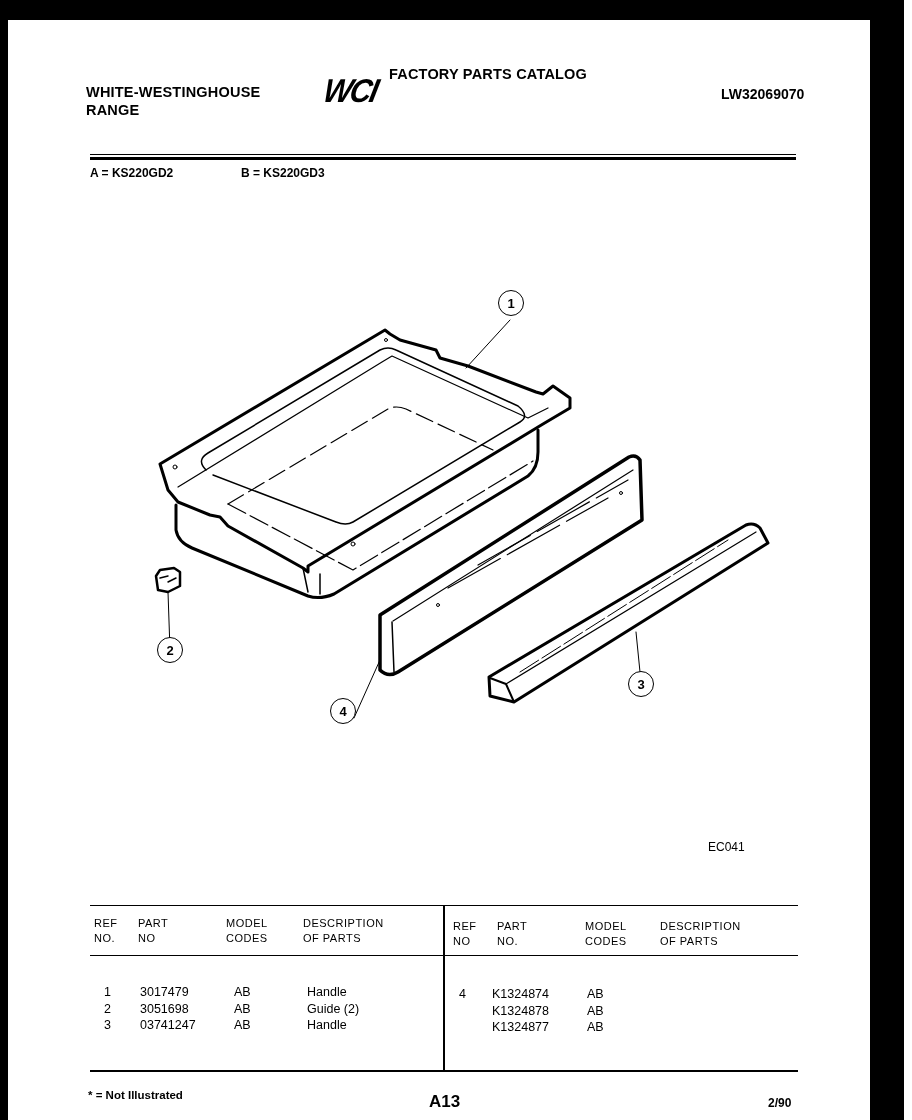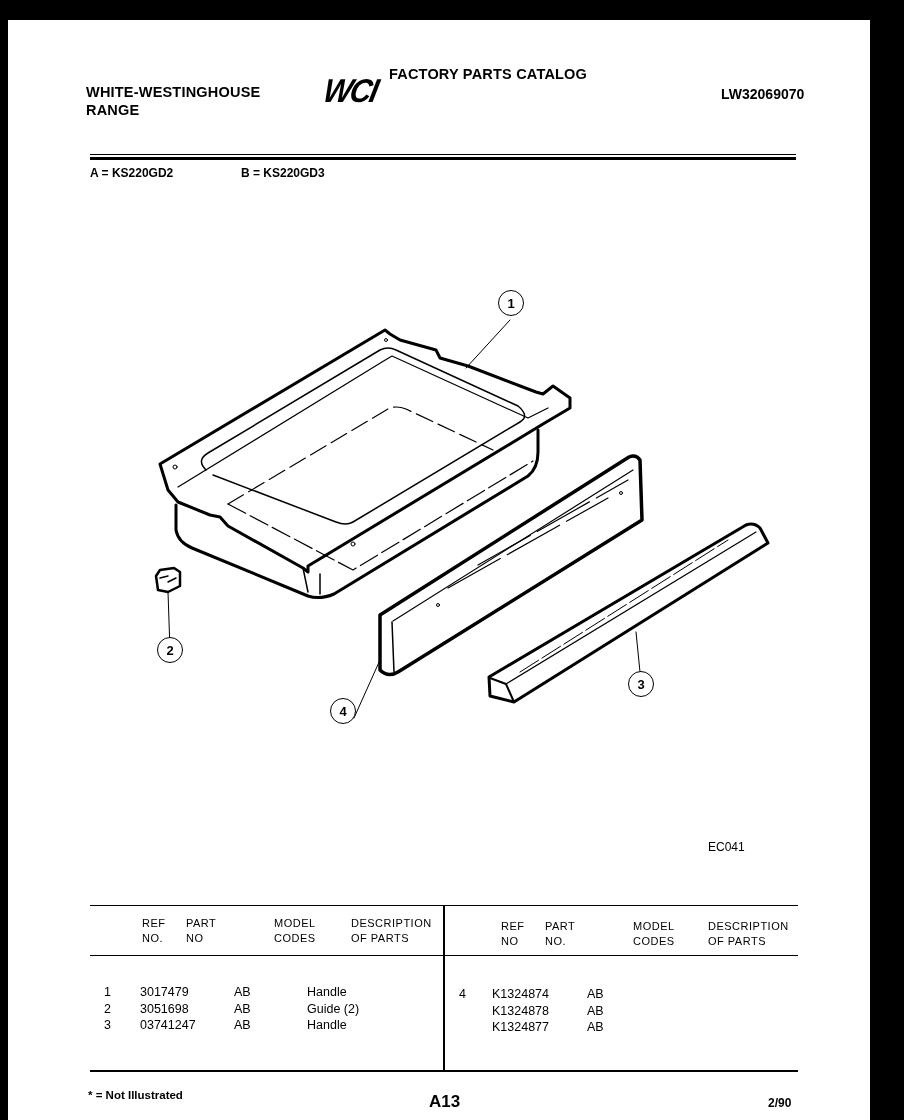--- a/index.html
+++ b/index.html
@@ -17,21 +17,21 @@
     .catalog { left: 381px; top: 46px; font-size: 14.5px; font-weight: bold; letter-spacing: 0.2px; }
     .catnum { left: 692px; top: 66px; font-size: 14px; font-weight: bold; padding-left: 21px; }
     .rule-thin { left: 82px; top: 134px; width: 706px; height: 1px; background: #000; }
     .rule-thick { left: 82px; top: 137px; width: 706px; height: 3px; background: #000; }
     .model { top: 146px; font-size: 12px; font-weight: bold; }
     .fig-code { left: 700px; top: 820px; font-size: 12px; font-weight: normal; }
     
     .t-line { background: #000; height: 1px; }
     .t-thick { background: #000; height: 2px; }
     .vdiv { left: 435px; top: 885px; width: 2px; height: 167px; background: #000; }
-    .th { font-size: 11px; line-height: 15px; letter-spacing: 0.5px; margin-left: 48px; }
+    .th { font-size: 11px; line-height: 15px; letter-spacing: 0.5px; }
     .td { font-size: 12.5px; line-height: 16.5px; }
     .footer-note { left: 80px; top: 1069px; font-size: 11.5px; font-weight: bold; }
     .page-num { left: 421px; top: 1064px; font-size: 17px; font-weight: bold; margin-top: 8px; }
     .date { left: 760px; top: 1076px; font-size: 12px; font-weight: bold; }
     .callout { width: 26px; height: 26px; border: 1.5px solid #000; border-radius: 50%; background: #fff;
       display: flex; align-items: center; justify-content: center; font-size: 13px; font-weight: bold; box-sizing: border-box; }
     svg.diagram { position: absolute; left: 0; top: 0; }
   </style>
 </head>
 <body>

